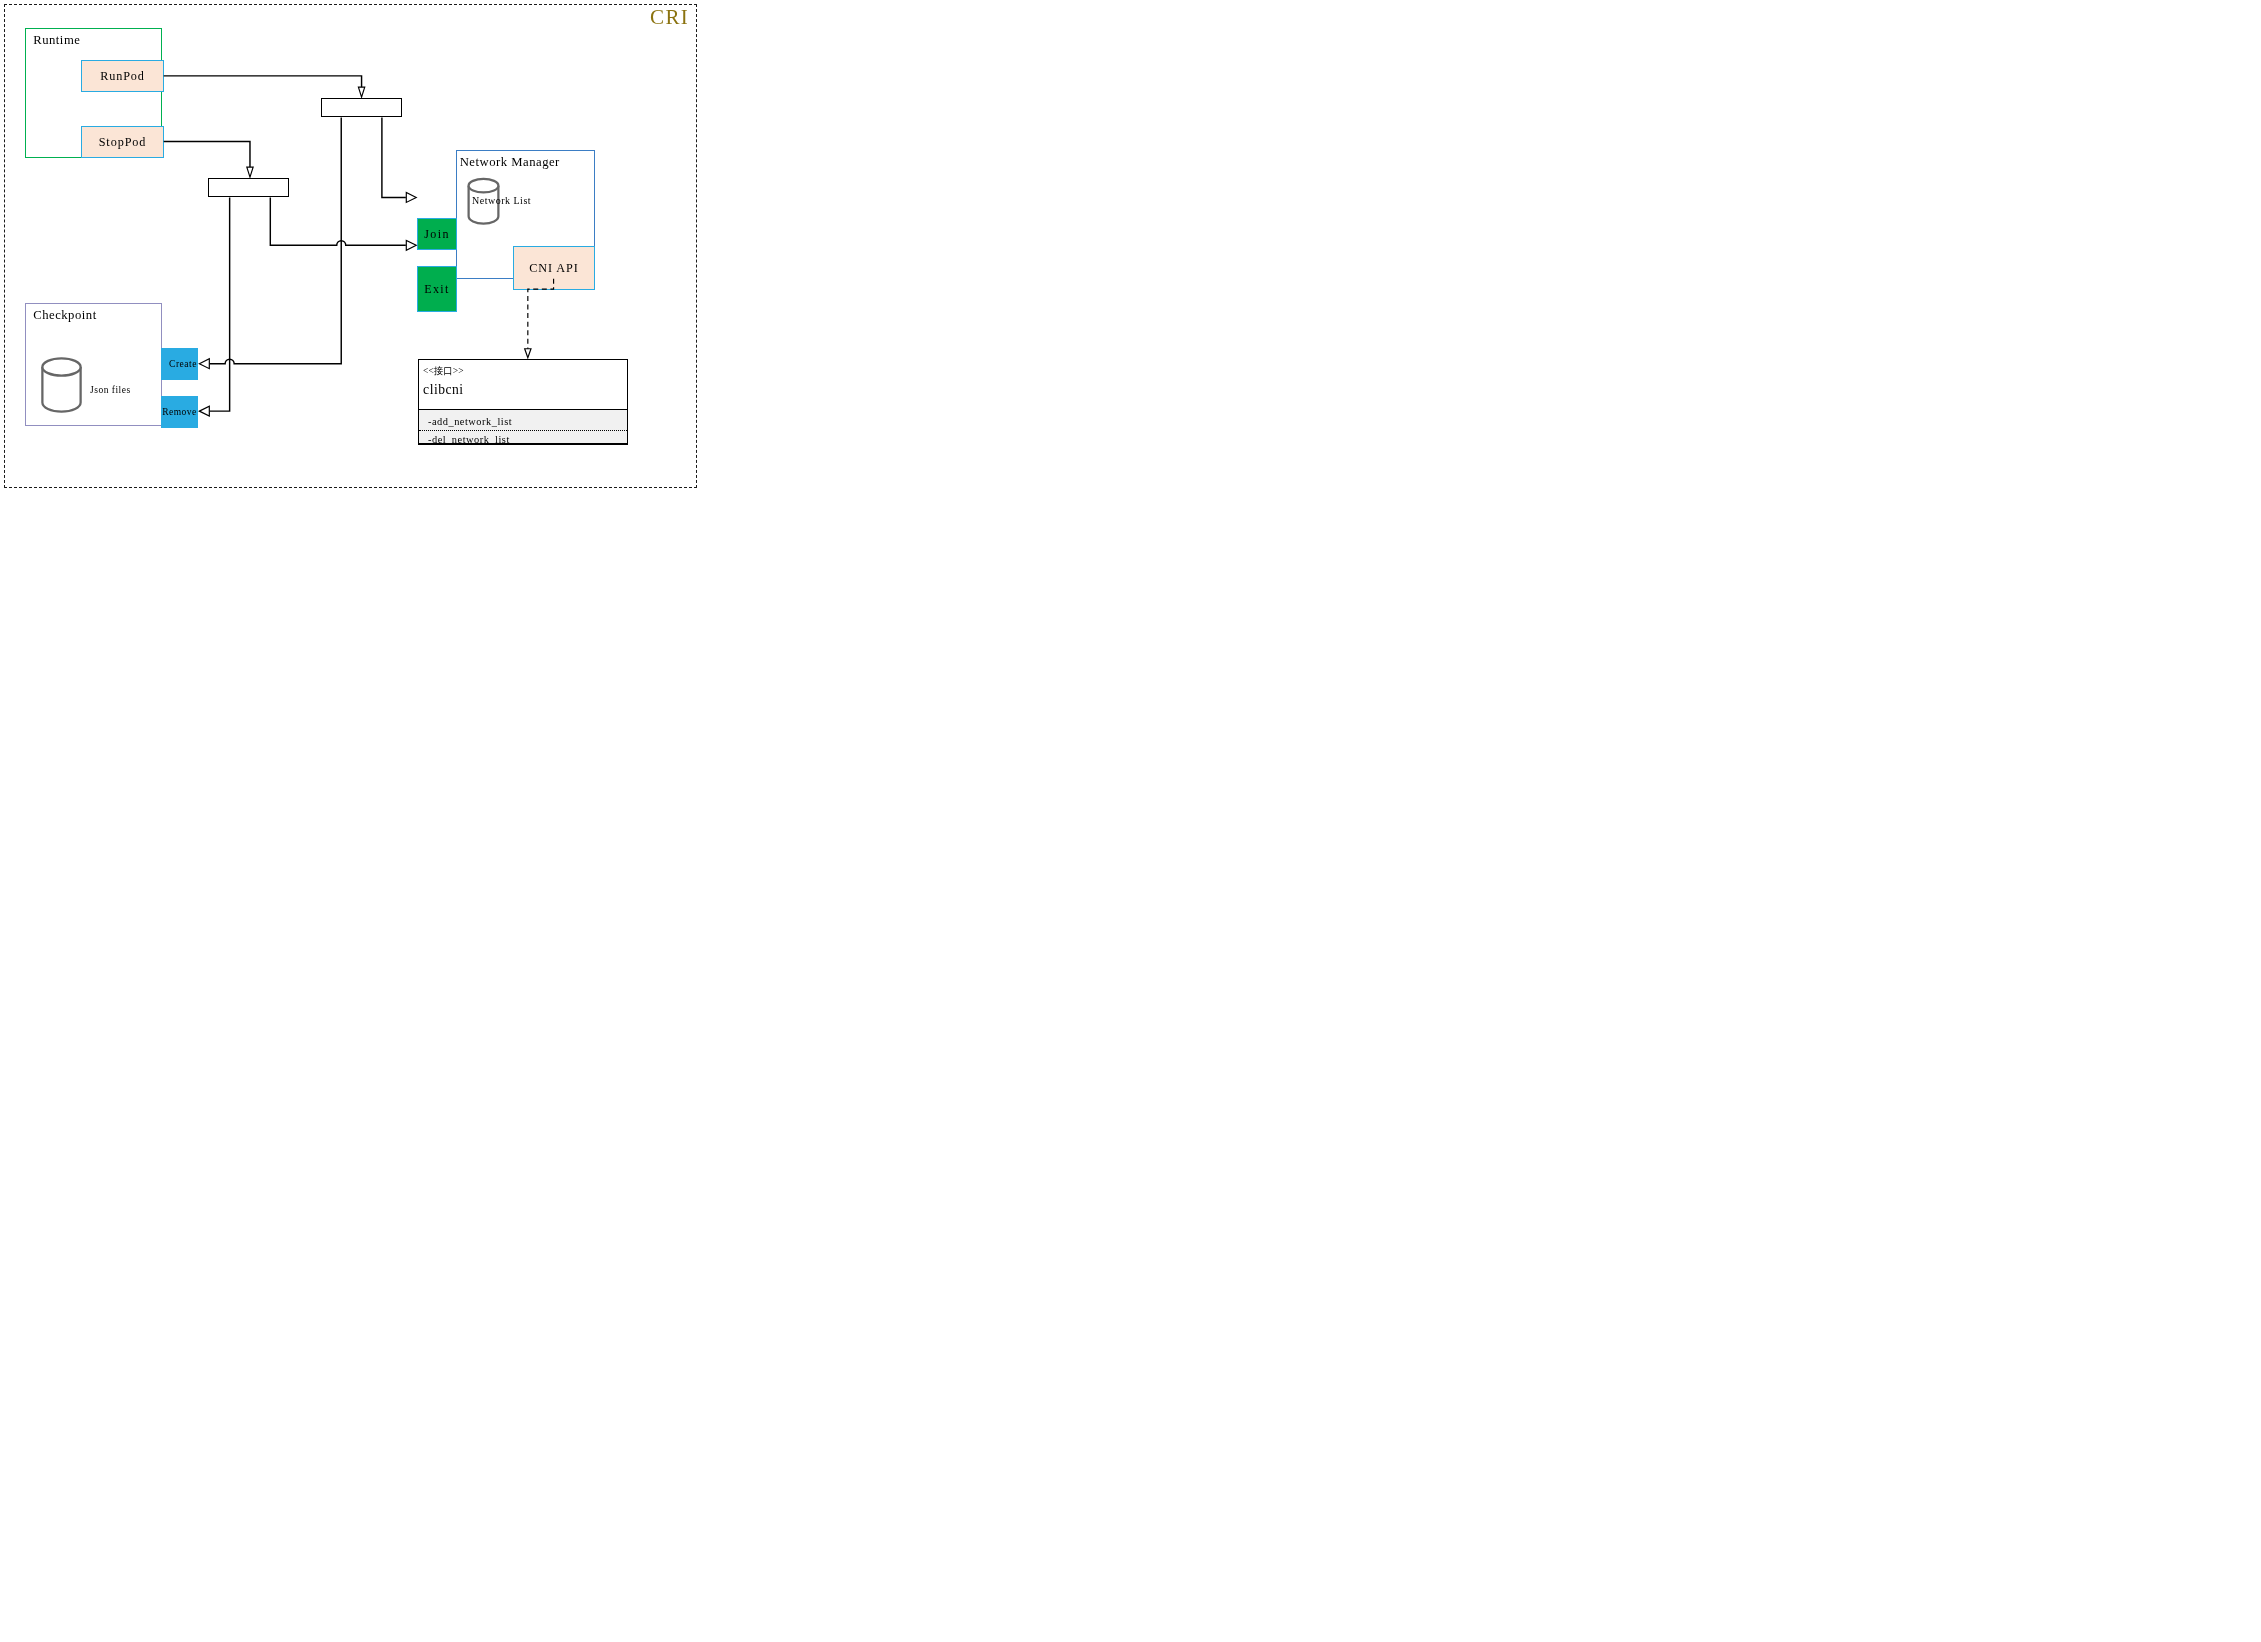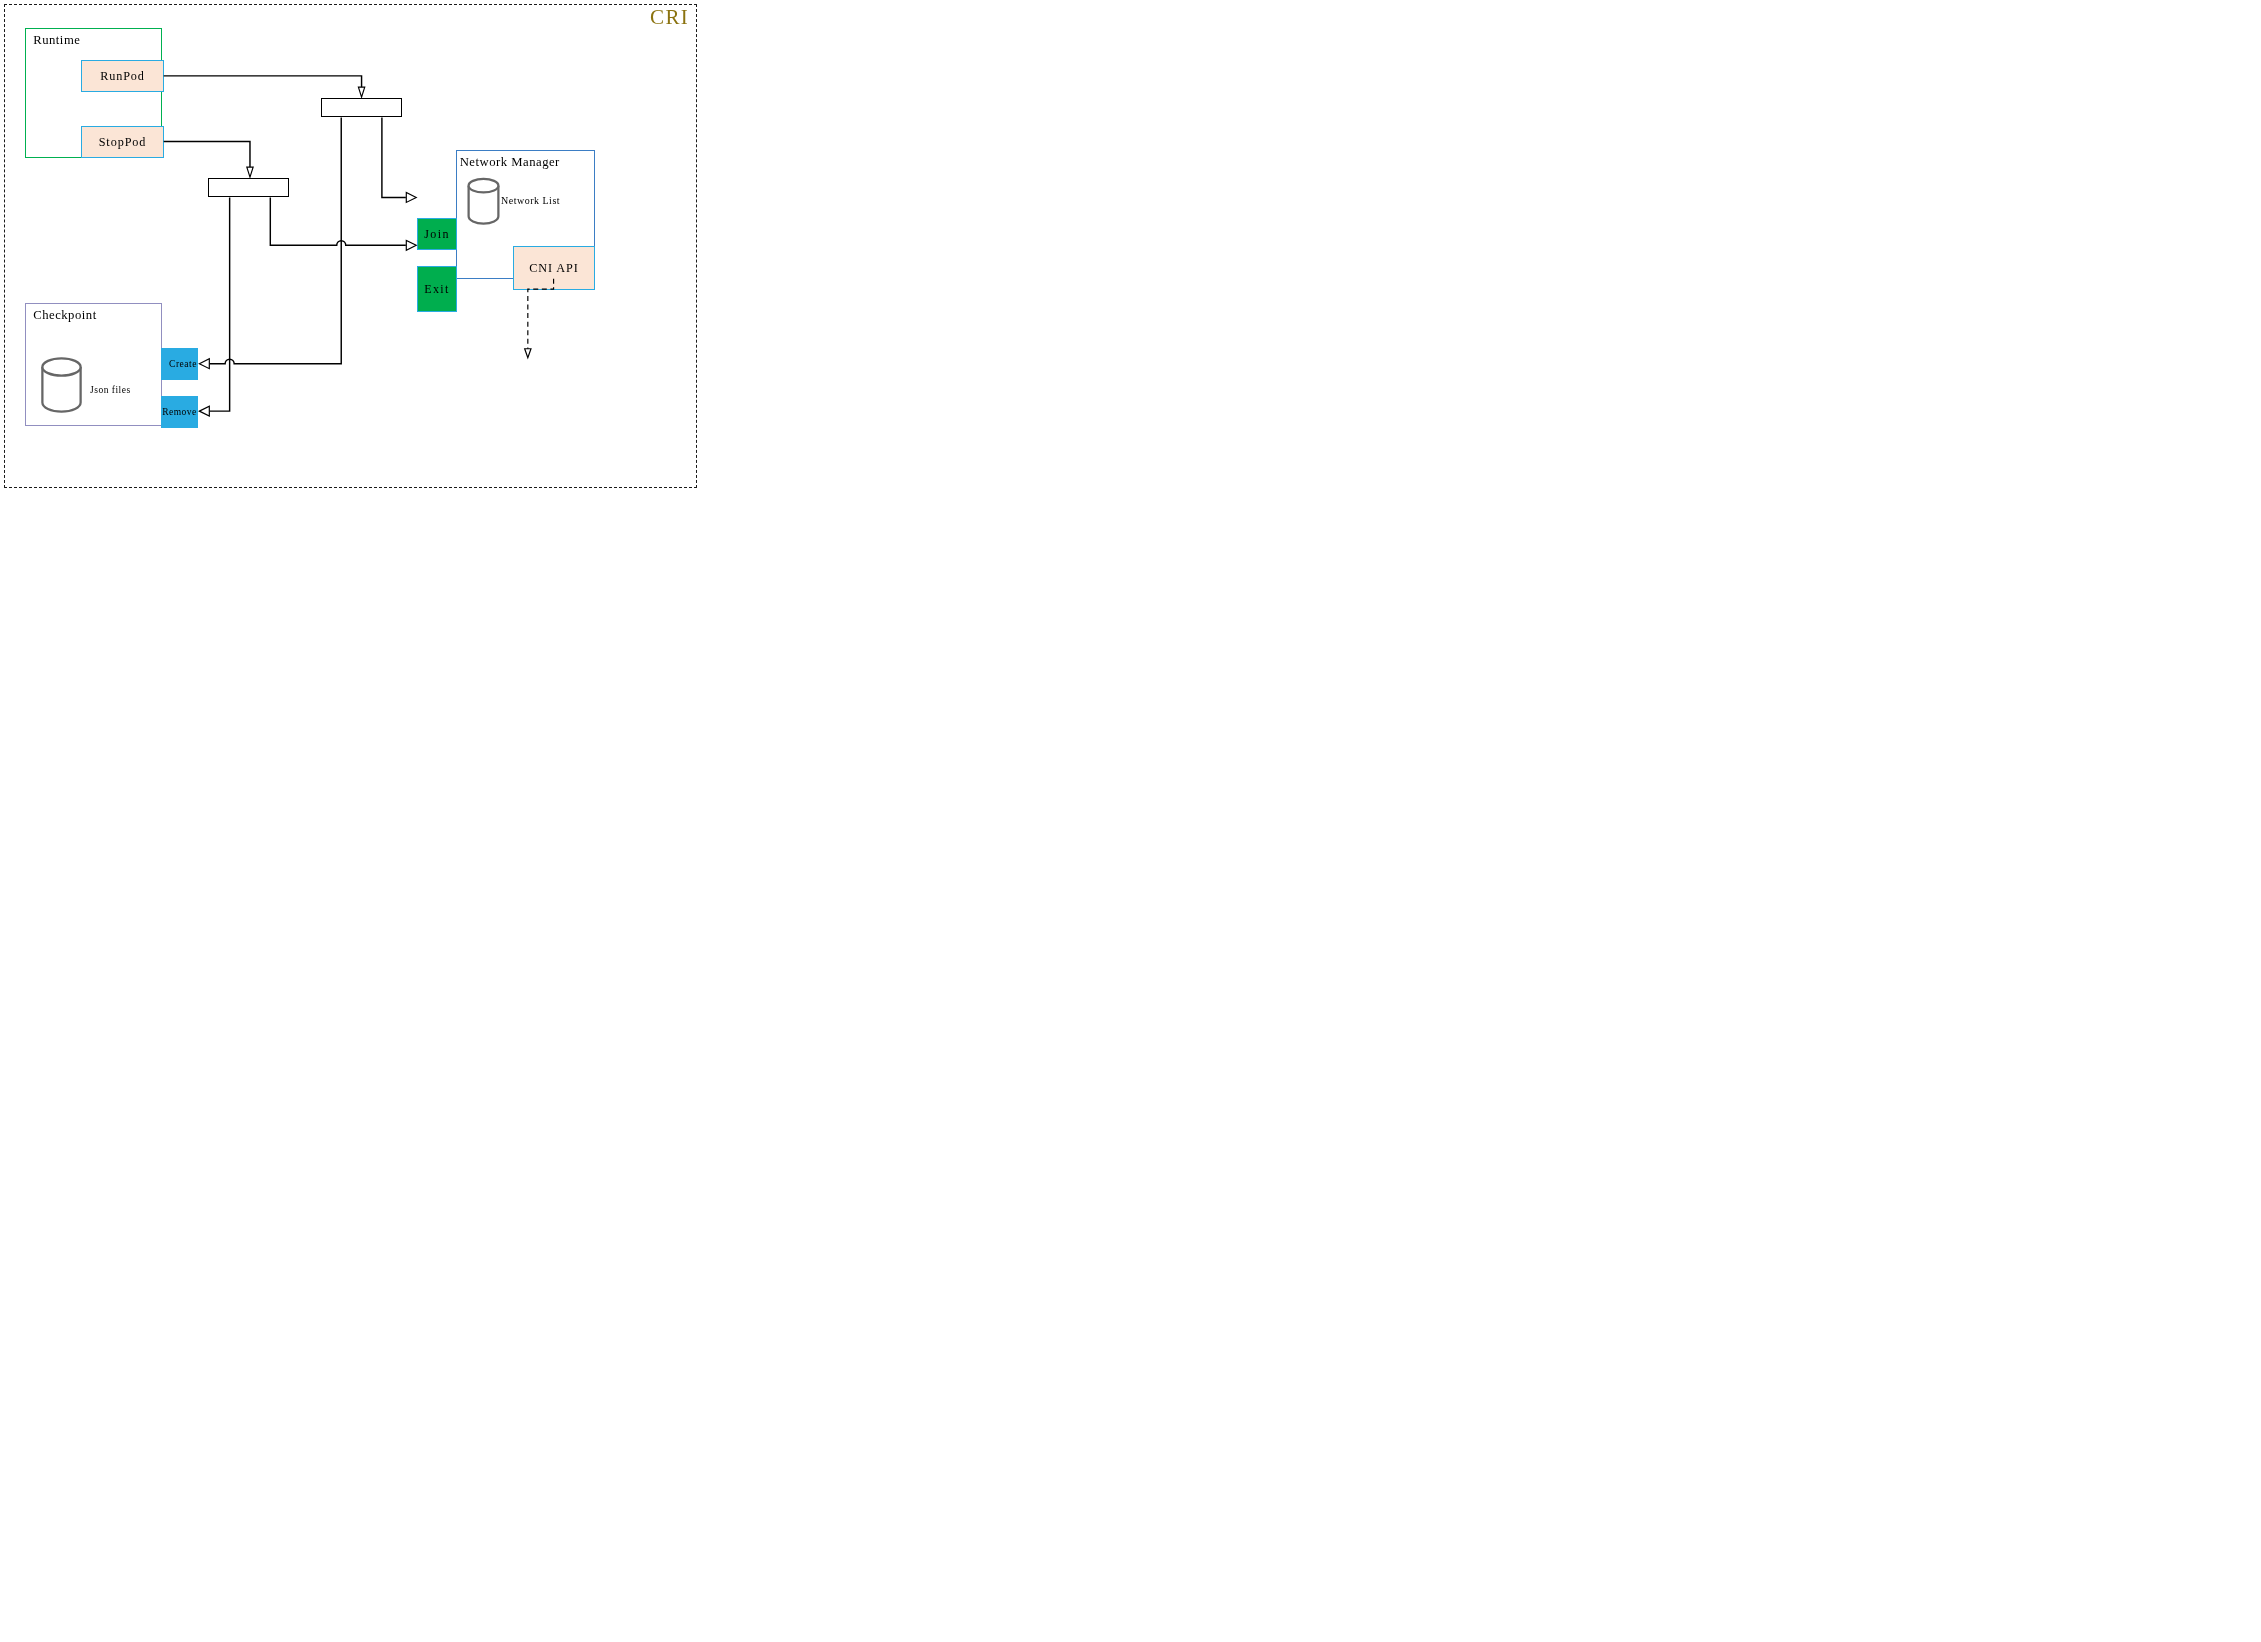--- a/index.html
+++ b/index.html
@@ -34,21 +34,21 @@
   .exit{left:417px;top:230px;width:40px;height:46px;}
   .bluebox{background:var(--cyan);color:#000;font-size:9.5px;letter-spacing:0.5px;border:none;}
   .create{left:161px;top:348px;width:37px;height:32px;padding-left:7px;}
   .remove{left:161px;top:396px;width:37px;height:32px;}
   
   .junction{position:absolute;border:1.4px solid #000;background:#fff;}
   .j1{left:321px;top:98px;width:81px;height:19.4px;}
   .j2{left:208px;top:178px;width:81px;height:19.4px;}
   
   .store-label{position:absolute;font-size:10px;letter-spacing:0.5px;}
-  .nl-label{left:501px;top:195px;}
+  .nl-label{left:472px;top:195px;}
   .jf-label{left:90px;top:385px;font-size:9.5px;}
   
   .clib{left:418px;top:359px;width:210px;height:86px;border:1.4px solid #000;
     border-bottom-width:2.3px;background:#fff;}
   .clib .head{position:absolute;left:0;top:0;right:0;height:49px;background:#fff;}
   .clib .body{position:absolute;left:0;top:49px;right:0;bottom:0;background:var(--gray-fill);
     border-top:1.4px solid #000;}
   .clib .stereo{position:absolute;left:4.1px;top:4.5px;font-size:9.5px;}
   .clib .cname{position:absolute;left:4.1px;top:22px;font-size:13.6px;letter-spacing:0.5px;}
   .clib .m1{position:absolute;left:9px;top:6.3px;font-size:10.4px;letter-spacing:0.5px;}
@@ -106,20 +106,31 @@
     <ellipse cx="45" cy="22" rx="42" ry="19" fill="#fff" stroke="#666666" stroke-width="5"></ellipse>
   </svg>
   <div class="store-label jf-label">Json files</div>
   <div class="pill bluebox create">
     <span>Create</span>
   </div>
   <div class="pill bluebox remove">
     <span>Remove</span>
   </div>
 
+  <div class="abs clib">
+    <div class="head">
+      <div class="stereo">&lt;&lt;接口&gt;&gt;</div>
+      <div class="cname">clibcni</div>
+    </div>
+    <div class="body">
+      <div class="m1">-add_network_list</div>
+      <div class="dotline"></div>
+      <div class="m2">-del_network_list</div>
+    </div>
+  </div>
 
   <svg class="wires" viewBox="0 0 1549 1089" width="701" height="492">
     <g fill="none" stroke="#000" stroke-width="3.2">
 
       <path d="M361 168 H799 V193"></path>
 
       <path d="M361 313 H552 V370"></path>
 
       <path d="M754 260 V805 H517 A10 10 0 0 0 497 805 H462"></path>
 

